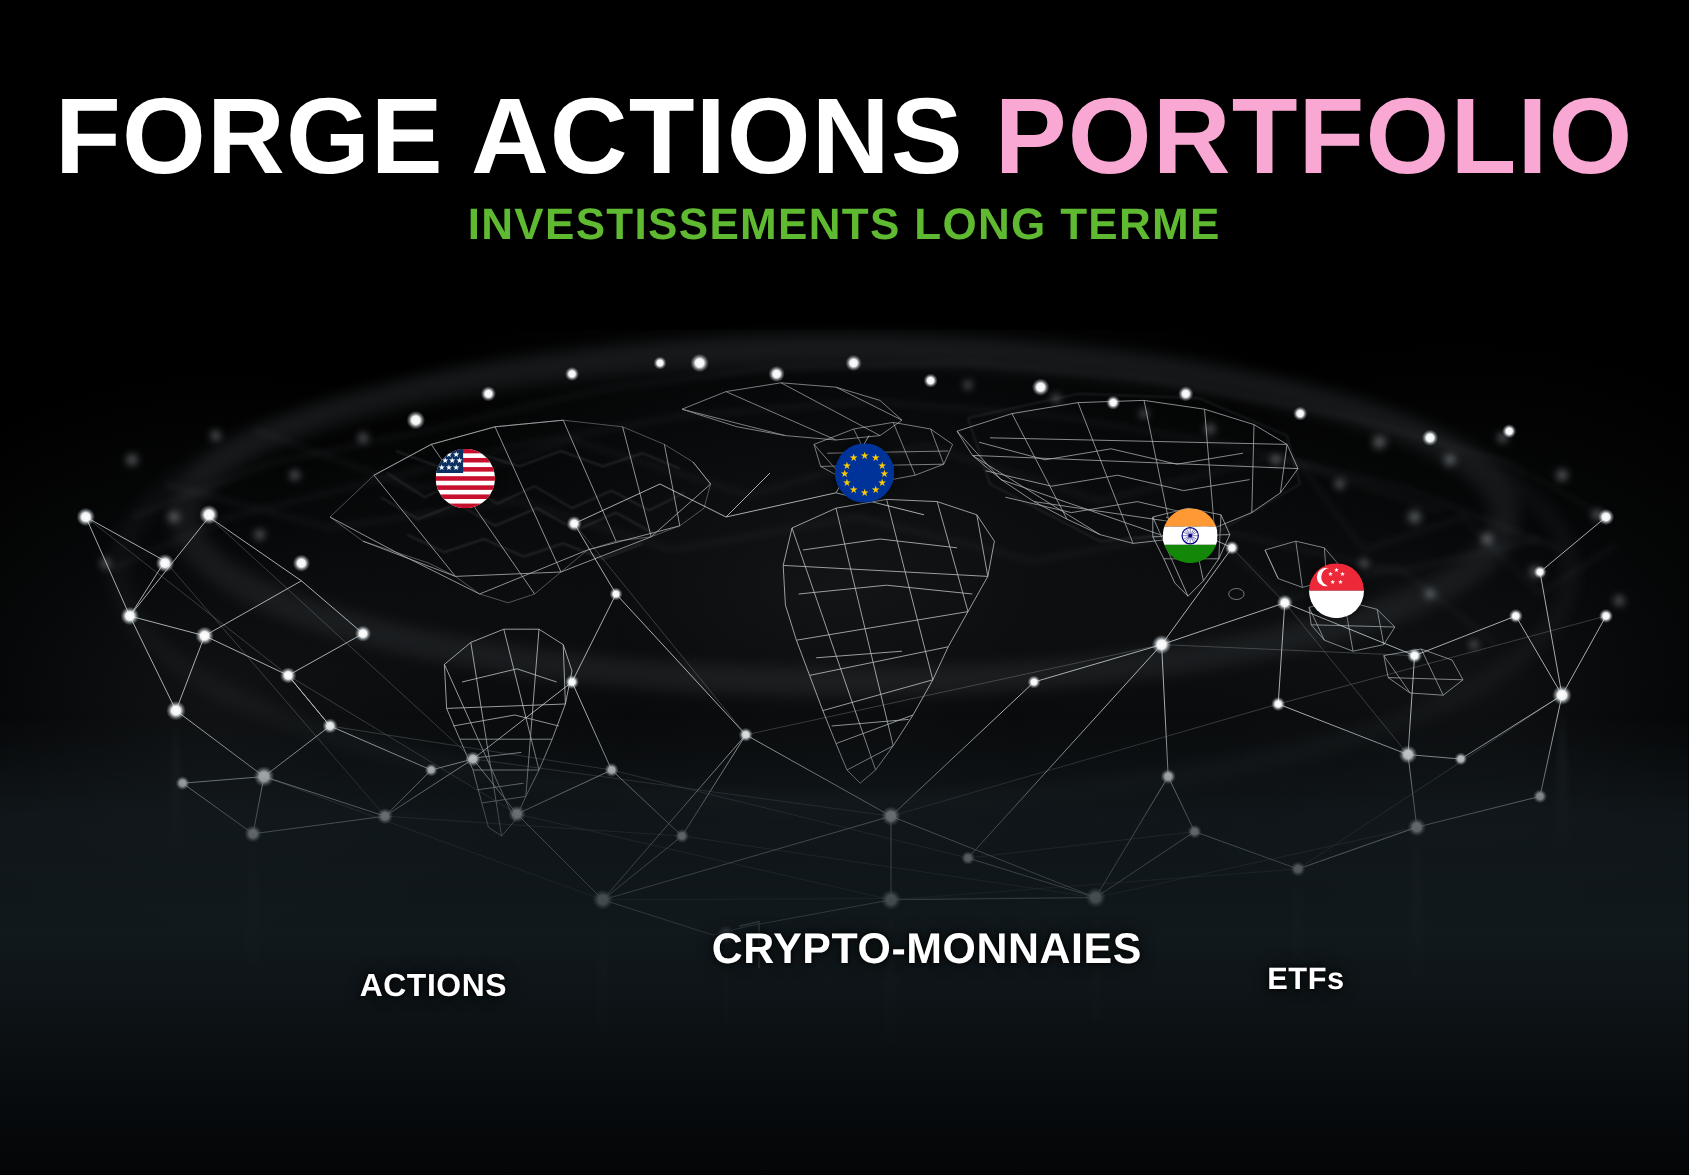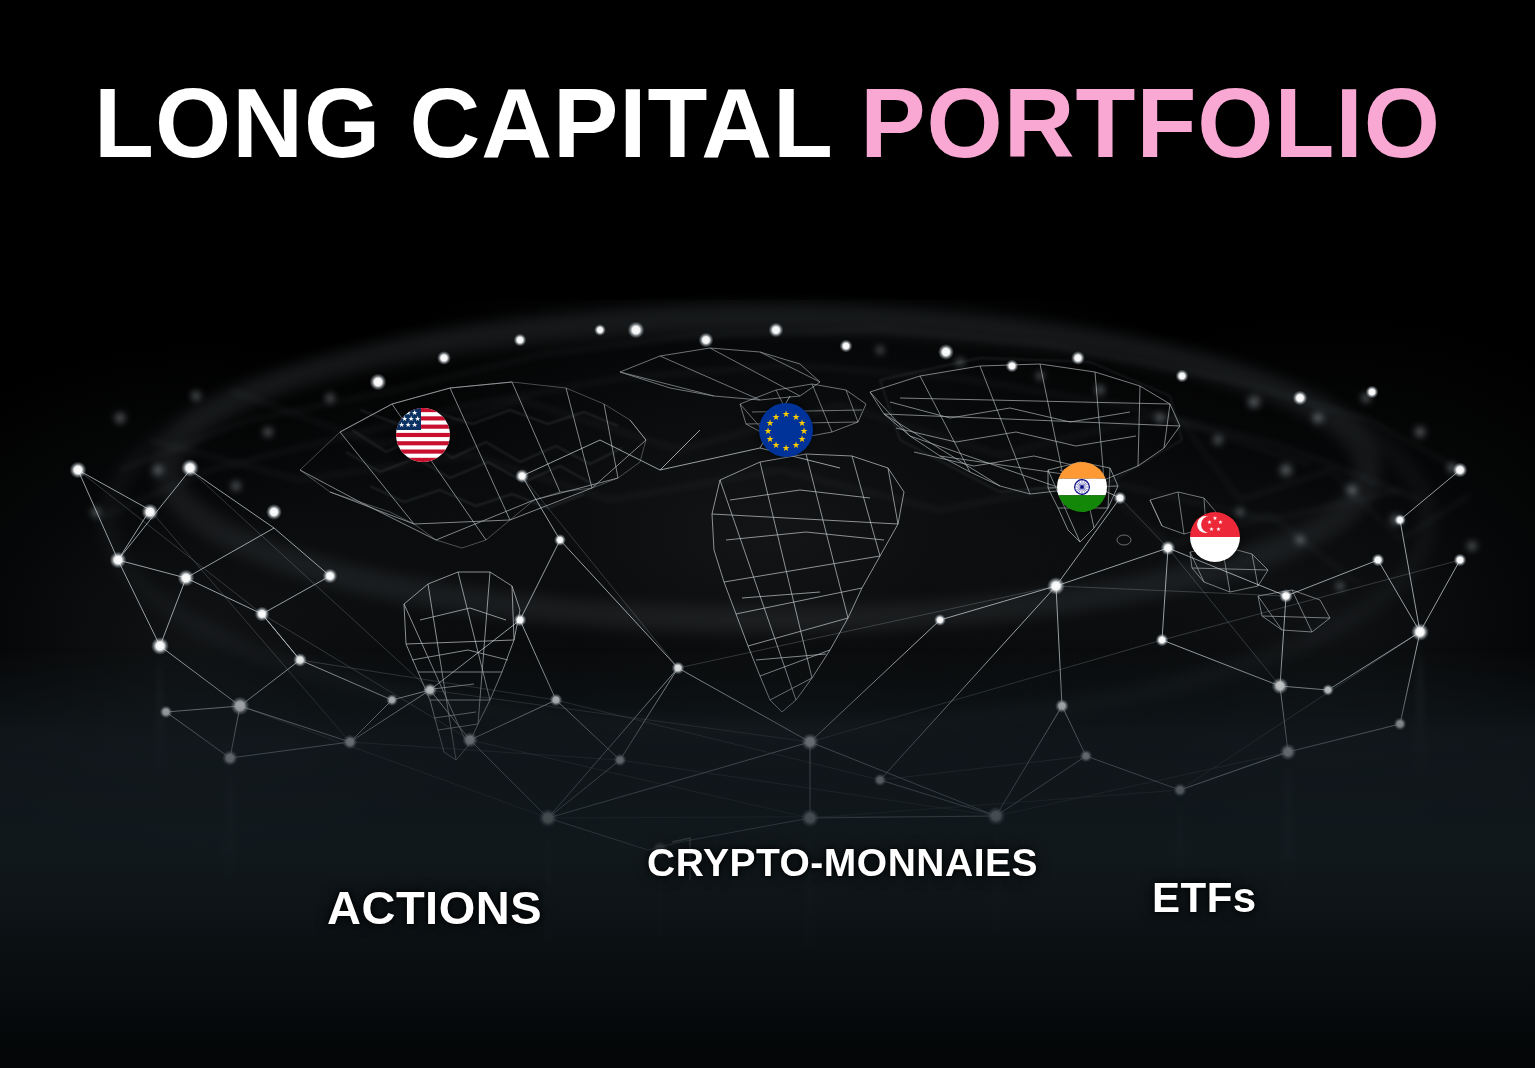--- a/index.html
+++ b/index.html
@@ -102,23 +102,23 @@
 
   
   .cat {
     position: absolute;
     font-family: "Liberation Sans", sans-serif;
     font-weight: bold;
     color: #ffffff;
     white-space: nowrap;
     text-shadow: 0 0 14px rgba(0,0,0,0.85), 0 0 4px rgba(0,0,0,0.9);
   }
-  #cat-actions  { left: 327px;  top: 880px; font-size: 47px; letter-spacing: 0.5px; }
+  #cat-actions  { left: 327px;  top: 880px; font-size: 29px; letter-spacing: 0.5px; }
   #cat-crypto   { left: 647px;  top: 841px; font-size: 39px; letter-spacing: 0.5px; }
-  #cat-etfs     { left: 1152px; top: 874px; font-size: 42px; letter-spacing: 0.5px; }
+  #cat-etfs     { left: 1152px; top: 874px; font-size: 28px; letter-spacing: 0.5px; }
 
   
   .flag {
     position: absolute;
     border-radius: 50%;
     overflow: hidden;
     box-shadow: 0 0 10px rgba(0,0,0,0.6);
   }
   .flag svg { display: block; }
 </style>
@@ -518,21 +518,22 @@
         <text x="25" y="8">★</text>
         <text x="30.5" y="12">★</text>
         <text x="28.5" y="18.5">★</text>
         <text x="21.5" y="18.5">★</text>
         <text x="19.5" y="12">★</text>
       </g>
     </svg>
   </div>
 
   <h1 class="title">
-    <span class="w">LONG CAPITAL</span><span class="w"> </span><span class="y">PORTFOLIO</span>
+    <span class="w">FORGE ACTIONS</span><span class="w"> </span><span class="y">PORTFOLIO</span>
   </h1>
 
+  <div class="subtitle">INVESTISSEMENTS LONG TERME</div>
 
   <div class="cat" id="cat-actions">ACTIONS</div>
   <div class="cat" id="cat-crypto">CRYPTO-MONNAIES</div>
   <div class="cat" id="cat-etfs">ETFs</div>
 
 </div>
 
 </body></html>

